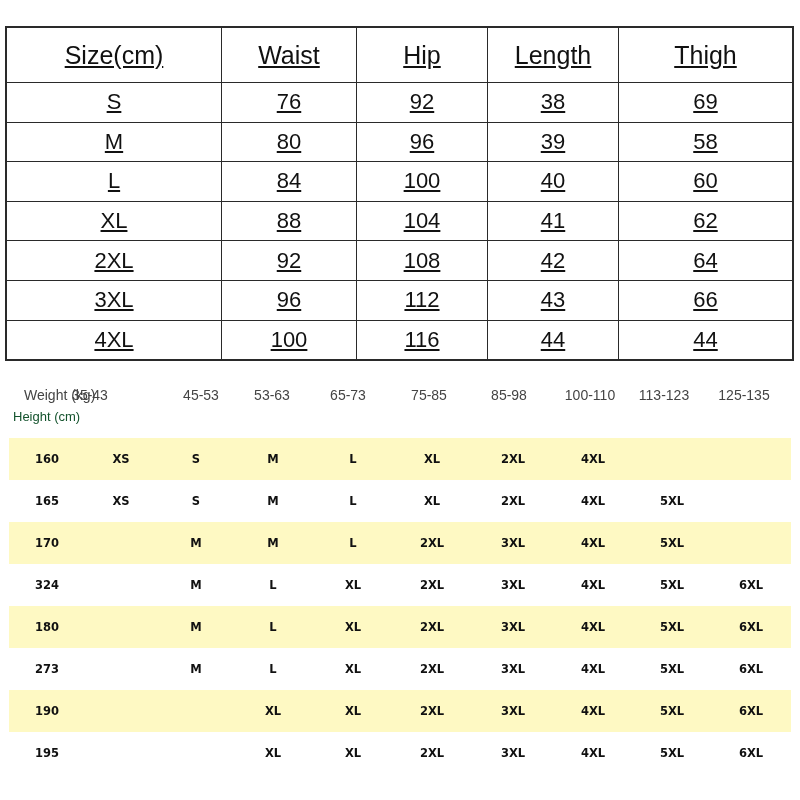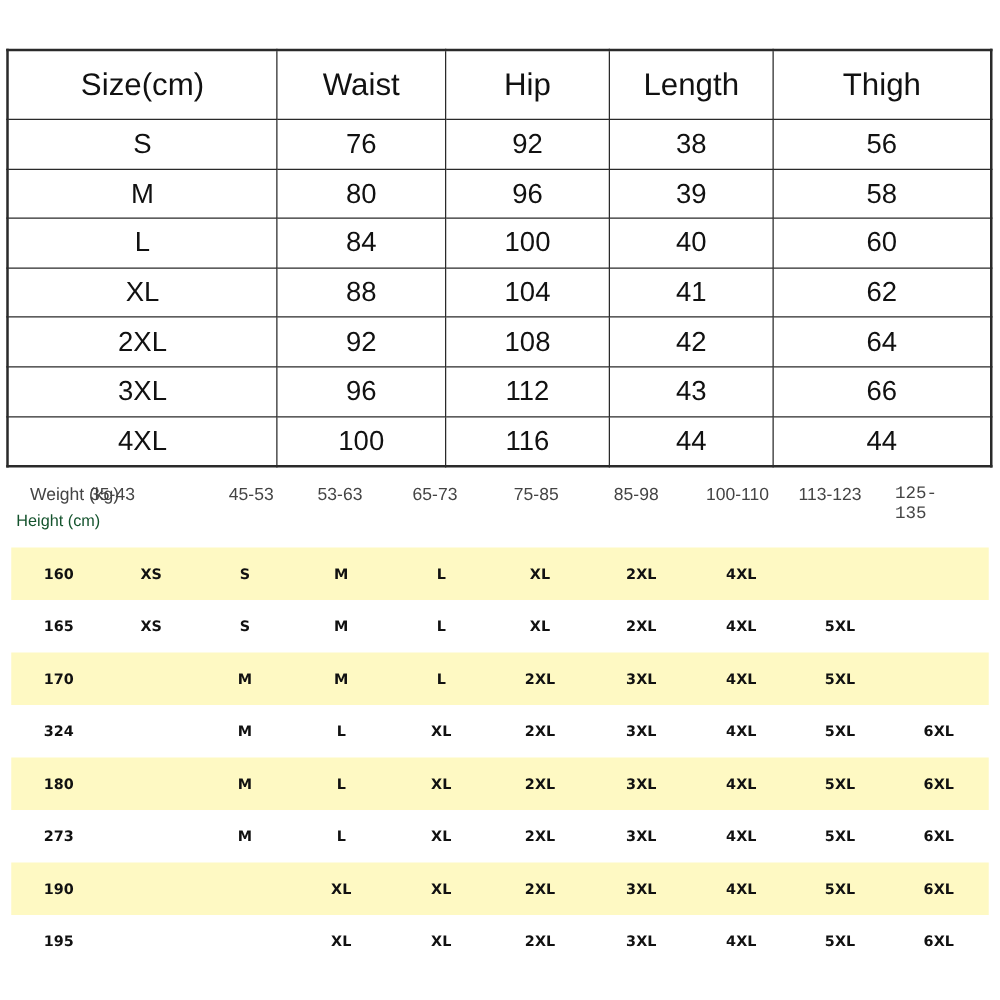--- a/index.html
+++ b/index.html
@@ -1,22 +1,23 @@
 <!DOCTYPE html>
 <html><head>
 <meta charset="utf-8">
 <style>
   html, body { margin:0; padding:0; background:#ffffff; }
   body { width:800px; height:800px; position:relative; overflow:hidden; font-family:"Liberation Sans", sans-serif; color:#111; }
 
   
   #size-table {
-    position:absolute; left:5px; top:39px;
+    position:absolute; left:5px; top:26px;
     border-collapse:collapse;
     border:2px solid #2a2a2a;
+    text-decoration:underline;
   }
   #size-table td, #size-table th {
     border:1.5px solid #2a2a2a;
     text-align:center; vertical-align:middle;
     font-weight:normal; padding:0;
     font-family:"Liberation Sans", sans-serif;
   }
   #size-table th { height:54px; font-size:25px; }
   #size-table td { height:38.6px; font-size:22px; }
   #size-table .c0 { width:214px; }
@@ -54,21 +55,21 @@
       <th class="c3">Length</th>
       <th class="c4">Thigh</th>
     </tr>
   </thead>
   <tbody id="size-body">
       <tr>
         <td class="c0">S</td>
         <td class="c1">76</td>
         <td class="c2">92</td>
         <td class="c3">38</td>
-        <td class="c4">56</td>
+        <td class="c4">69</td>
       </tr>
       <tr>
         <td class="c0">M</td>
         <td class="c1">80</td>
         <td class="c2">96</td>
         <td class="c3">39</td>
         <td class="c4">58</td>
       </tr>
       <tr>
         <td class="c0">L</td>
@@ -111,21 +112,21 @@
 <span class="wlabel" style="left:24px;">Weight (kg)</span>
 <div id="weight-ranges">
     <span class="wlabel" style="left: 90px; transform: translateX(-50%);">35-43</span>
     <span class="wlabel" style="left: 201px; transform: translateX(-50%);">45-53</span>
     <span class="wlabel" style="left: 272px; transform: translateX(-50%);">53-63</span>
     <span class="wlabel" style="left: 348px; transform: translateX(-50%);">65-73</span>
     <span class="wlabel" style="left: 429px; transform: translateX(-50%);">75-85</span>
     <span class="wlabel" style="left: 509px; transform: translateX(-50%);">85-98</span>
     <span class="wlabel" style="left: 590px; transform: translateX(-50%);">100-110</span>
     <span class="wlabel" style="left: 664px; transform: translateX(-50%);">113-123</span>
-    <span class="wlabel" style="left: 744px; transform: translateX(-50%); font-family: Liberation Mono, monospace;">125-135</span>
+    <span class="wlabel" style="left: 744px; transform: translateX(-50%);">125-135</span>
   </div>
 <span class="hlabel">Height (cm)</span>
 
 <div id="rec-chart">
     <div class="rec-row gray">
       <span class="rec-cell rec-height">160</span>
       <span class="rec-cell" style="left: 112px;">XS</span>
       <span class="rec-cell" style="left: 187px;">S</span>
       <span class="rec-cell" style="left: 264px;">M</span>
       <span class="rec-cell" style="left: 344px;">L</span>

